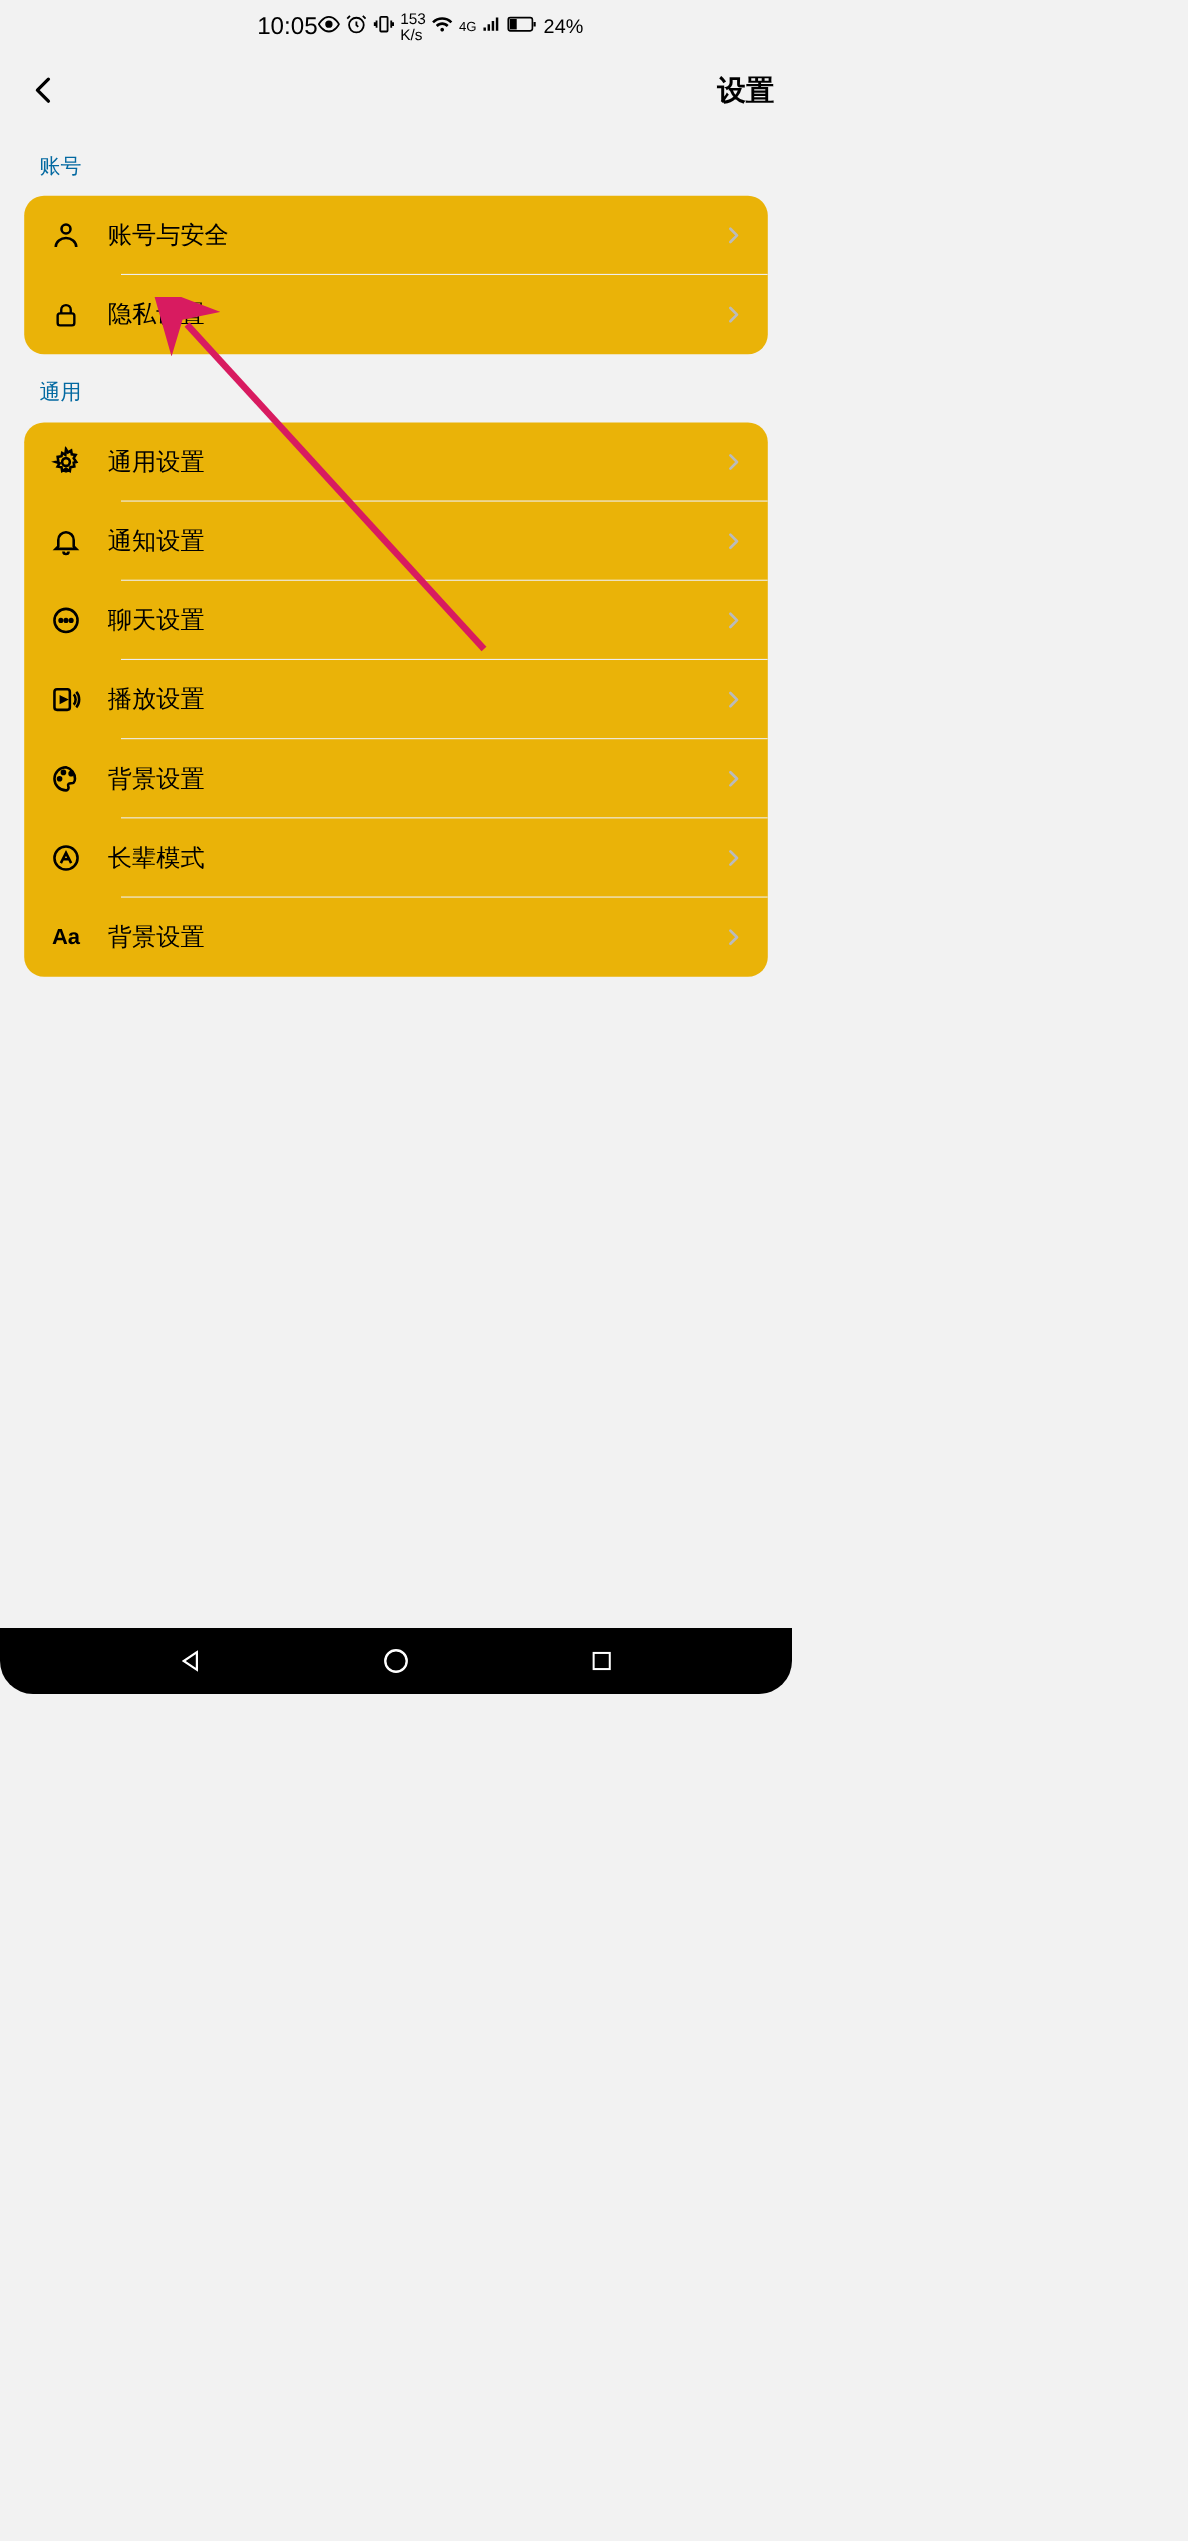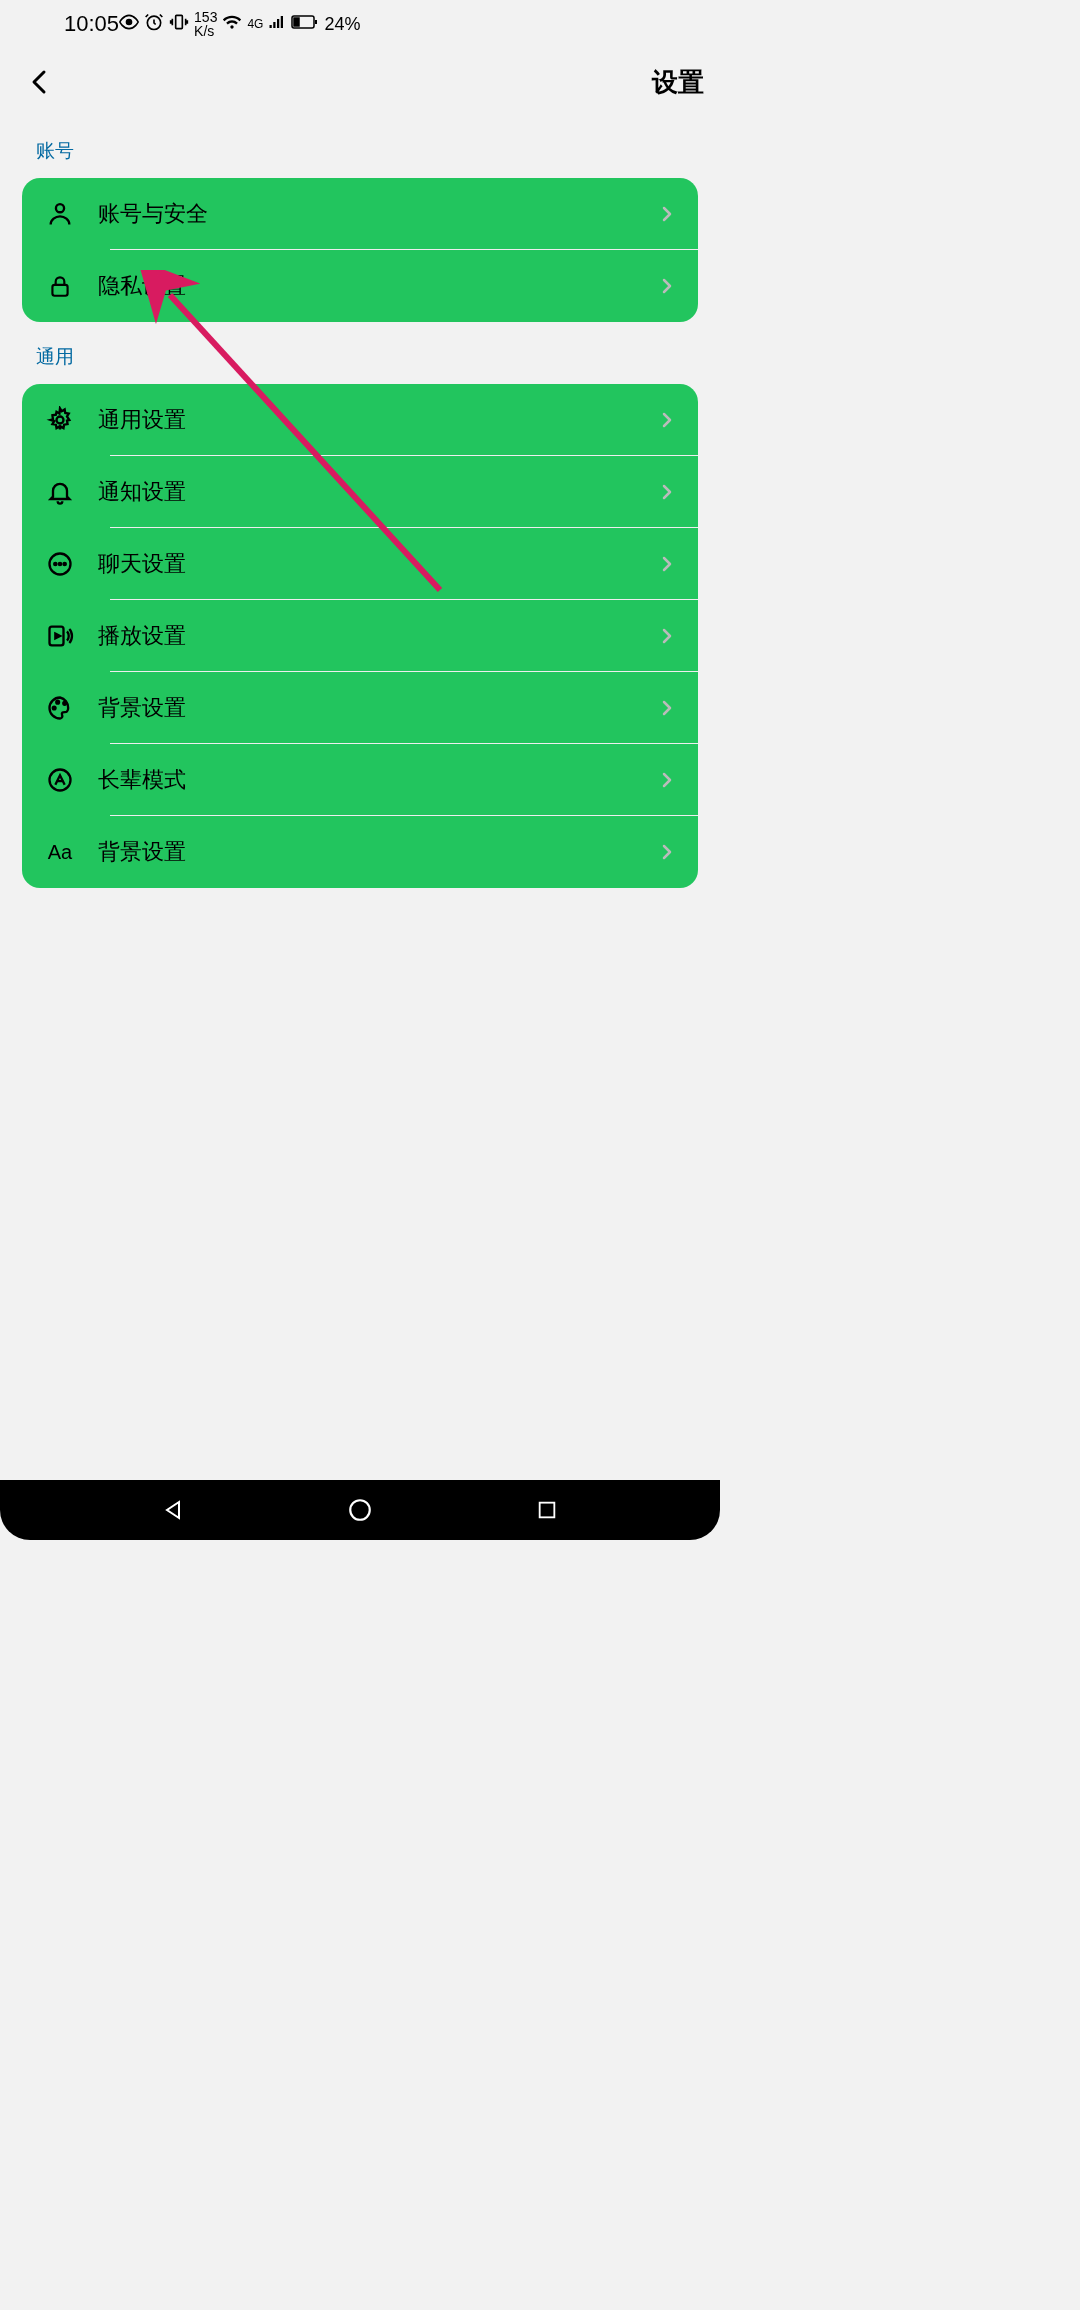--- a/index.html
+++ b/index.html
@@ -13,21 +13,21 @@
       background: #f2f2f2;
       font-family: -apple-system, BlinkMacSystemFont, "PingFang SC", "Helvetica Neue", sans-serif;
       position: relative;
       overflow: hidden;
       border-radius: 30px;
     }
     .status-bar {
       height: 48px;
       display: flex;
       align-items: center;
-      justify-content: flex-start;
+      justify-content: center;
       padding: 0 20px;
       font-size: 18px;
       color: #000;
     }
     .status-left {
       font-size: 22px;
       font-weight: 400;
       padding-left: 44px;
     }
     .status-right {
@@ -58,21 +58,21 @@
       font-size: 26px;
       font-weight: 700;
       color: #000;
     }
     .section-header {
       padding: 22px 36px 14px;
       font-size: 19px;
       color: #0369a1;
     }
     .card {
-      background: #22c55e;
+      background: #eab308;
       margin: 0 22px;
       border-radius: 18px;
       overflow: hidden;
     }
     .list-item {
       display: flex;
       align-items: center;
       padding: 0 22px;
       height: 72px;
       position: relative;
@@ -318,21 +318,21 @@
     </div>
     <div class="item-label">长辈模式</div>
     <div class="chevron">
       <svg width="12" height="18" viewBox="0 0 12 18" fill="none" stroke="#bbb" stroke-width="2.5" stroke-linecap="round" stroke-linejoin="round">
           <path d="M3 3l6 6-6 6"></path>
         </svg>
     </div>
   </div>
   <div class="list-item">
     <div class="item-icon">
-      <span style="font-size:20px;font-weight:400;">Aa</span>
+      <span style="font-size:20px;font-weight:700;">Aa</span>
     </div>
     <div class="item-label">背景设置</div>
     <div class="chevron">
       <svg width="12" height="18" viewBox="0 0 12 18" fill="none" stroke="#bbb" stroke-width="2.5" stroke-linecap="round" stroke-linejoin="round">
           <path d="M3 3l6 6-6 6"></path>
         </svg>
     </div>
   </div>
 </div>
 

